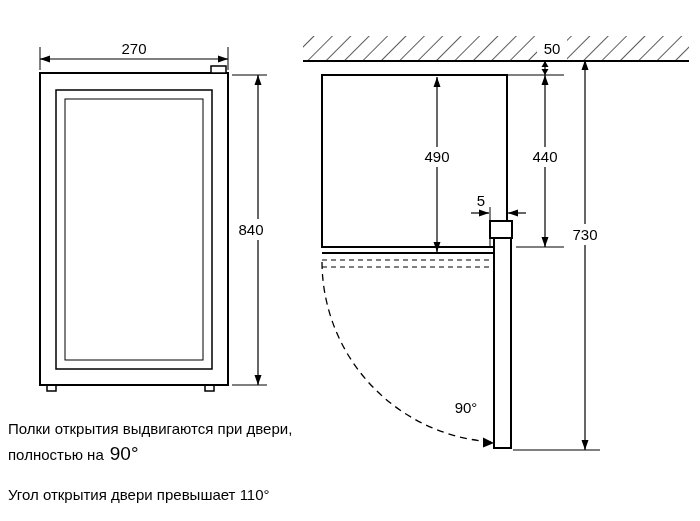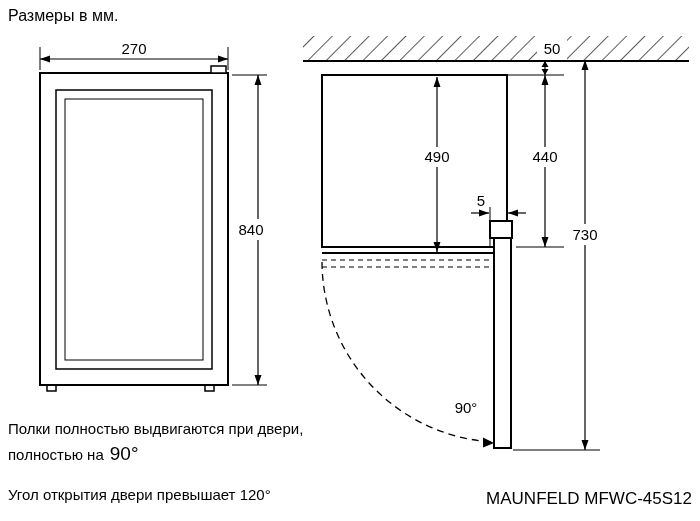--- a/index.html
+++ b/index.html
@@ -108,22 +108,20 @@
     </g>
 
     <g stroke="#000">
       <line x1="513" y1="450" x2="600" y2="450" stroke-width="1"></line>
       <line x1="585" y1="60" x2="585" y2="450" stroke-width="1.2" marker-start="url(#aS)" marker-end="url(#aE)"></line>
       <rect x="567" y="224" width="37" height="21" fill="#fff" stroke="none"></rect>
       <text x="585" y="240" text-anchor="middle" stroke="none">730</text>
     </g>
   </svg>
 
-  <div class="txt title">Размеры в мм.</div>
 
-  <div class="txt note1">Полки полностью выдвигаются при двери,</div>
+  <div class="txt note1">Полки открытия выдвигаются при двери,</div>
   <div class="txt note2">
     <span>полностью на</span><span class="angle">90°</span>
   </div>
-  <div class="txt note3">Угол открытия двери превышает 120°</div>
+  <div class="txt note3">Угол открытия двери превышает 110°</div>
 
-  <div class="txt model">MAUNFELD MFWC-45S12</div>
 </div>
 
 </body></html>

